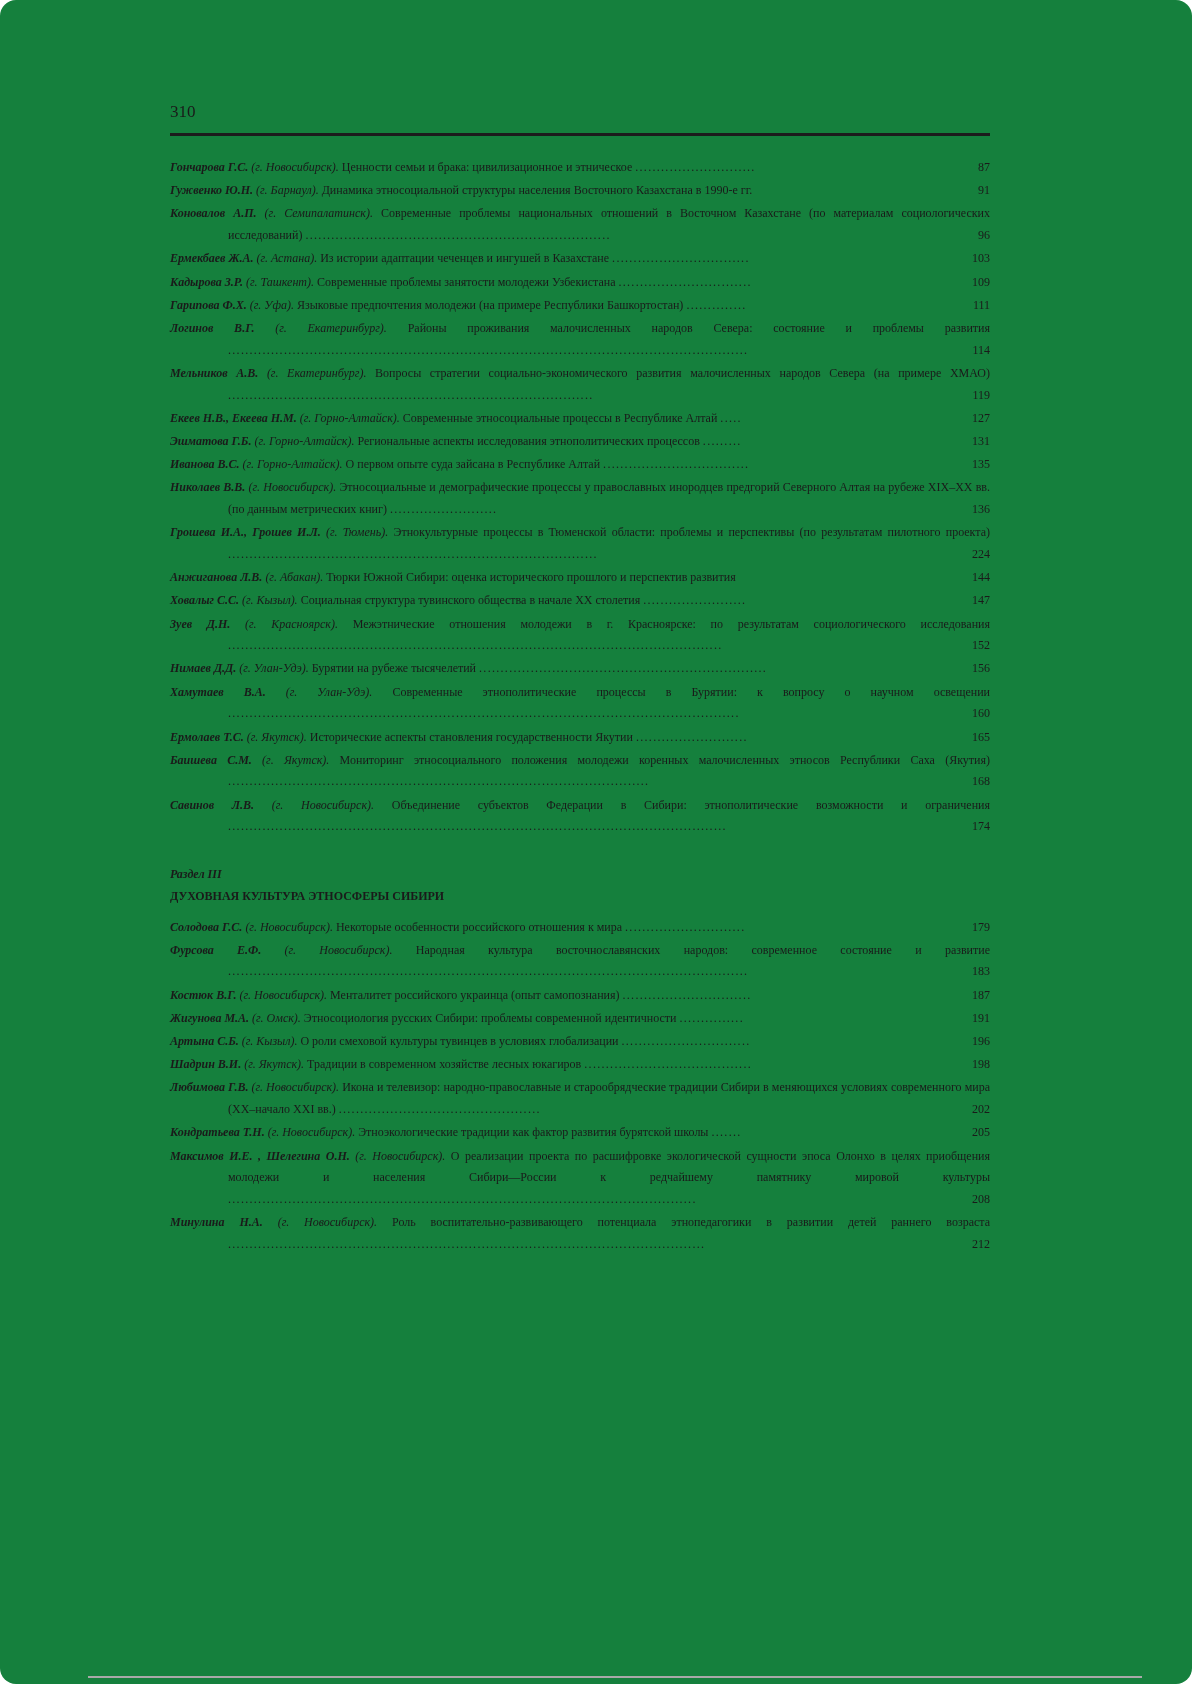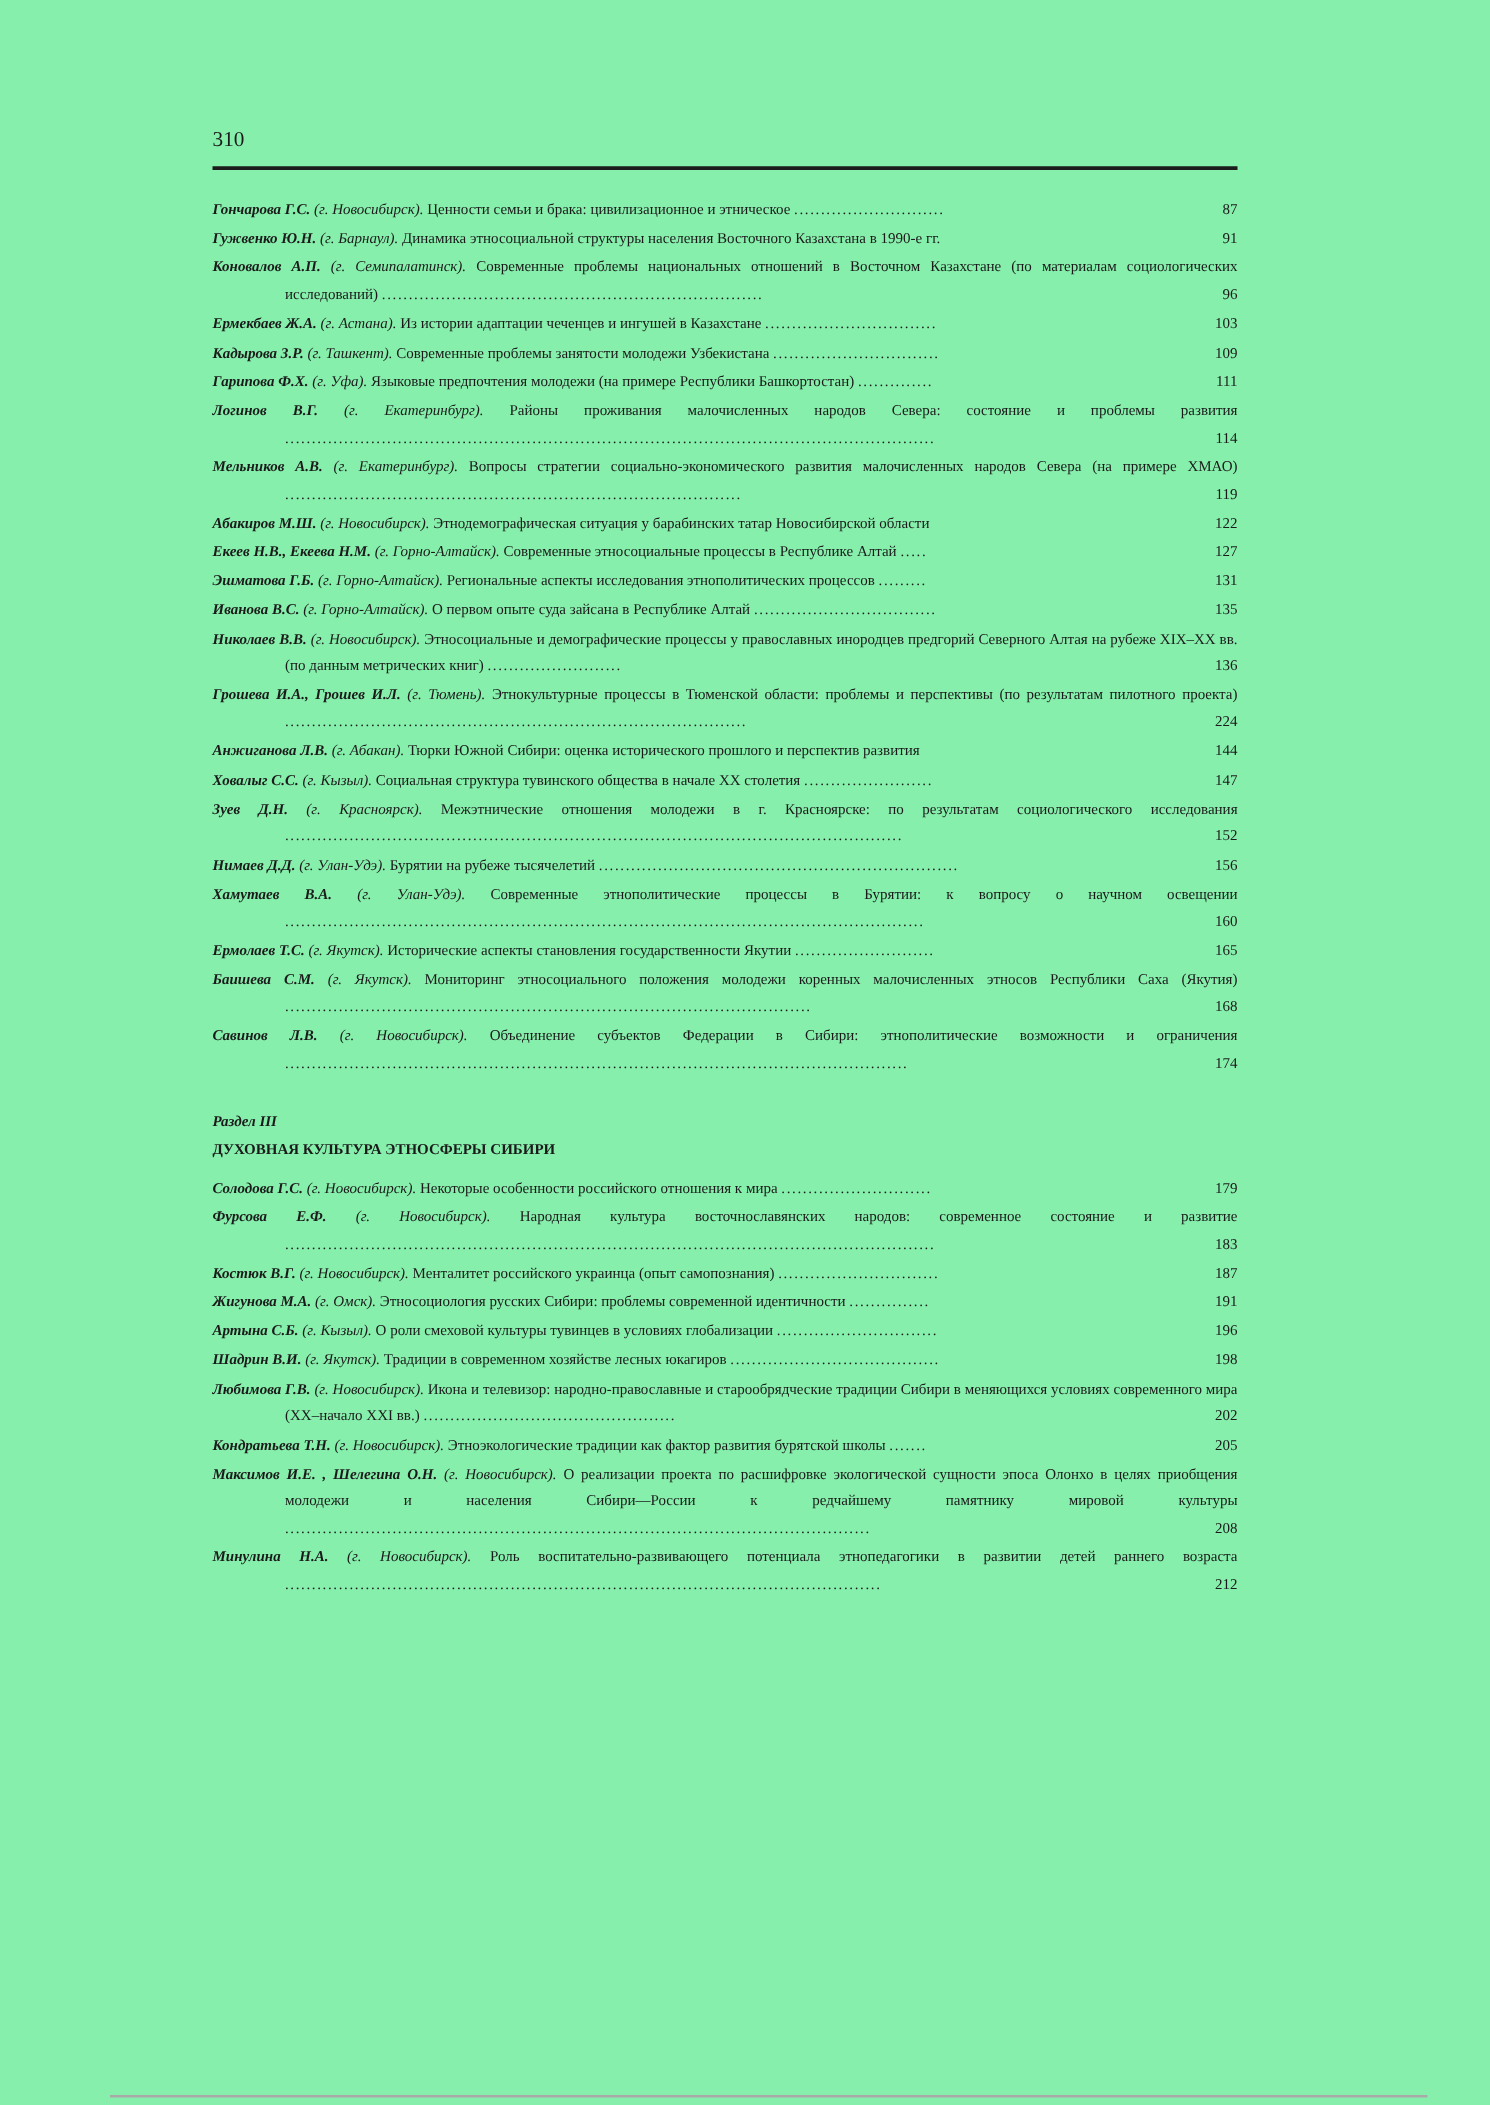--- a/index.html
+++ b/index.html
@@ -2,21 +2,21 @@
 <html><head>
 <meta charset="utf-8">
 <style>
   * { margin: 0; padding: 0; box-sizing: border-box; }
   html, body { background: #ffffff; }
   body {
     width: 1192px; height: 1684px; position: relative; overflow: hidden;
     font-family: "Liberation Serif", "DejaVu Serif", serif;
     color: #1a1a1a;
   }
-  .page { position: absolute; inset: 0; background: #86efac; }
+  .page { position: absolute; inset: 0; background: #15803d; border-radius: 16px; }
   .content { position: absolute; left: 170px; top: 0; width: 820px; }
   .folio { padding-top: 101px; font-size: 17px; line-height: 22px; }
   .header-rule { margin-top: 10px; height: 3px; background: #1c1c1c; }
   #toc { margin-top: 21px; }
 
   p.entry {
     position: relative;
     font-size: 12px;
     line-height: 21.7px;
     text-align: justify;
@@ -101,27 +101,20 @@
     <span class="pagenum">114</span>
   </p>
           <p class="entry">
     <span class="author">Мельников А.В.</span>
     <span class="place">(г. Екатеринбург).</span>
     <span class="title">Вопросы стратегии социально-экономического развития малочисленных народов Севера (на примере ХМАО)</span>
     <span class="leader">.....................................................................................</span>
     <span class="pagenum">119</span>
   </p>
           <p class="entry">
-    <span class="author">Абакиров М.Ш.</span>
-    <span class="place">(г. Новосибирск).</span>
-    <span class="title">Этнодемографическая ситуация у барабинских татар Новосибирской области</span>
-    <span class="leader"></span>
-    <span class="pagenum">122</span>
-  </p>
-          <p class="entry">
     <span class="author">Екеев Н.В., Екеева Н.М.</span>
     <span class="place">(г. Горно-Алтайск).</span>
     <span class="title">Современные этносоциальные процессы в Республике Алтай</span>
     <span class="leader">.....</span>
     <span class="pagenum">127</span>
   </p>
           <p class="entry">
     <span class="author">Эшматова Г.Б.</span>
     <span class="place">(г. Горно-Алтайск).</span>
     <span class="title">Региональные аспекты исследования этнополитических процессов</span>

